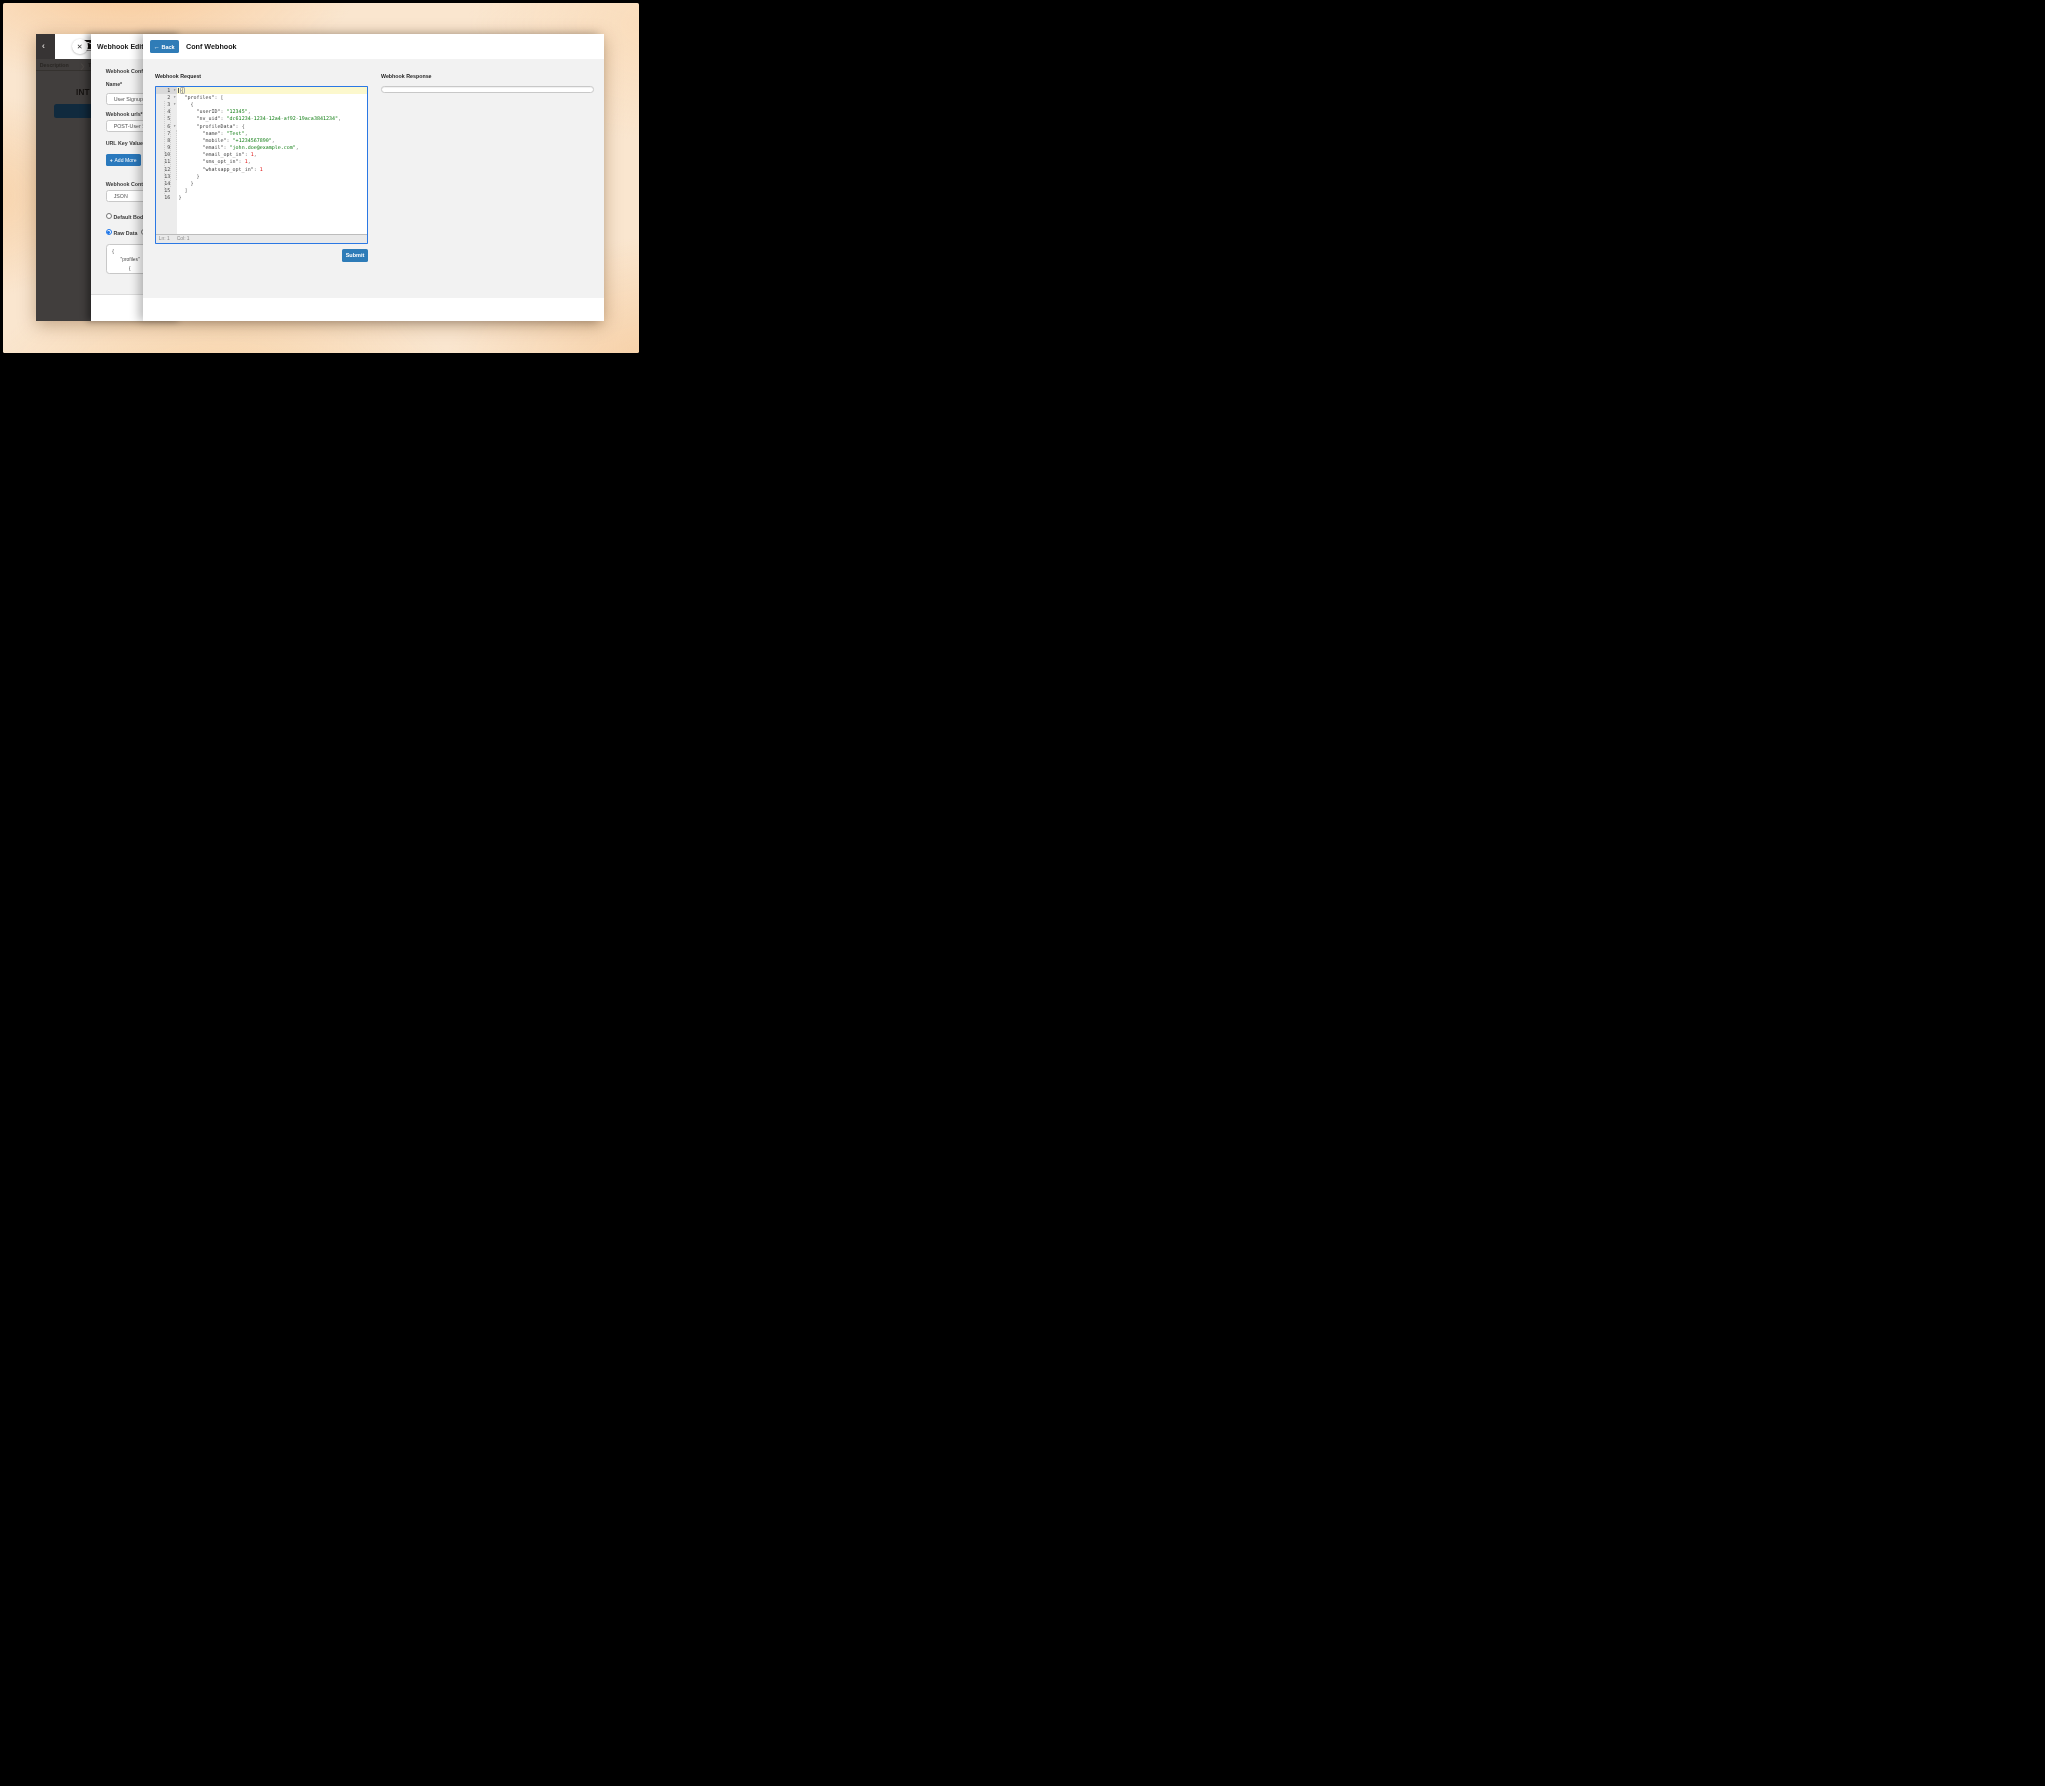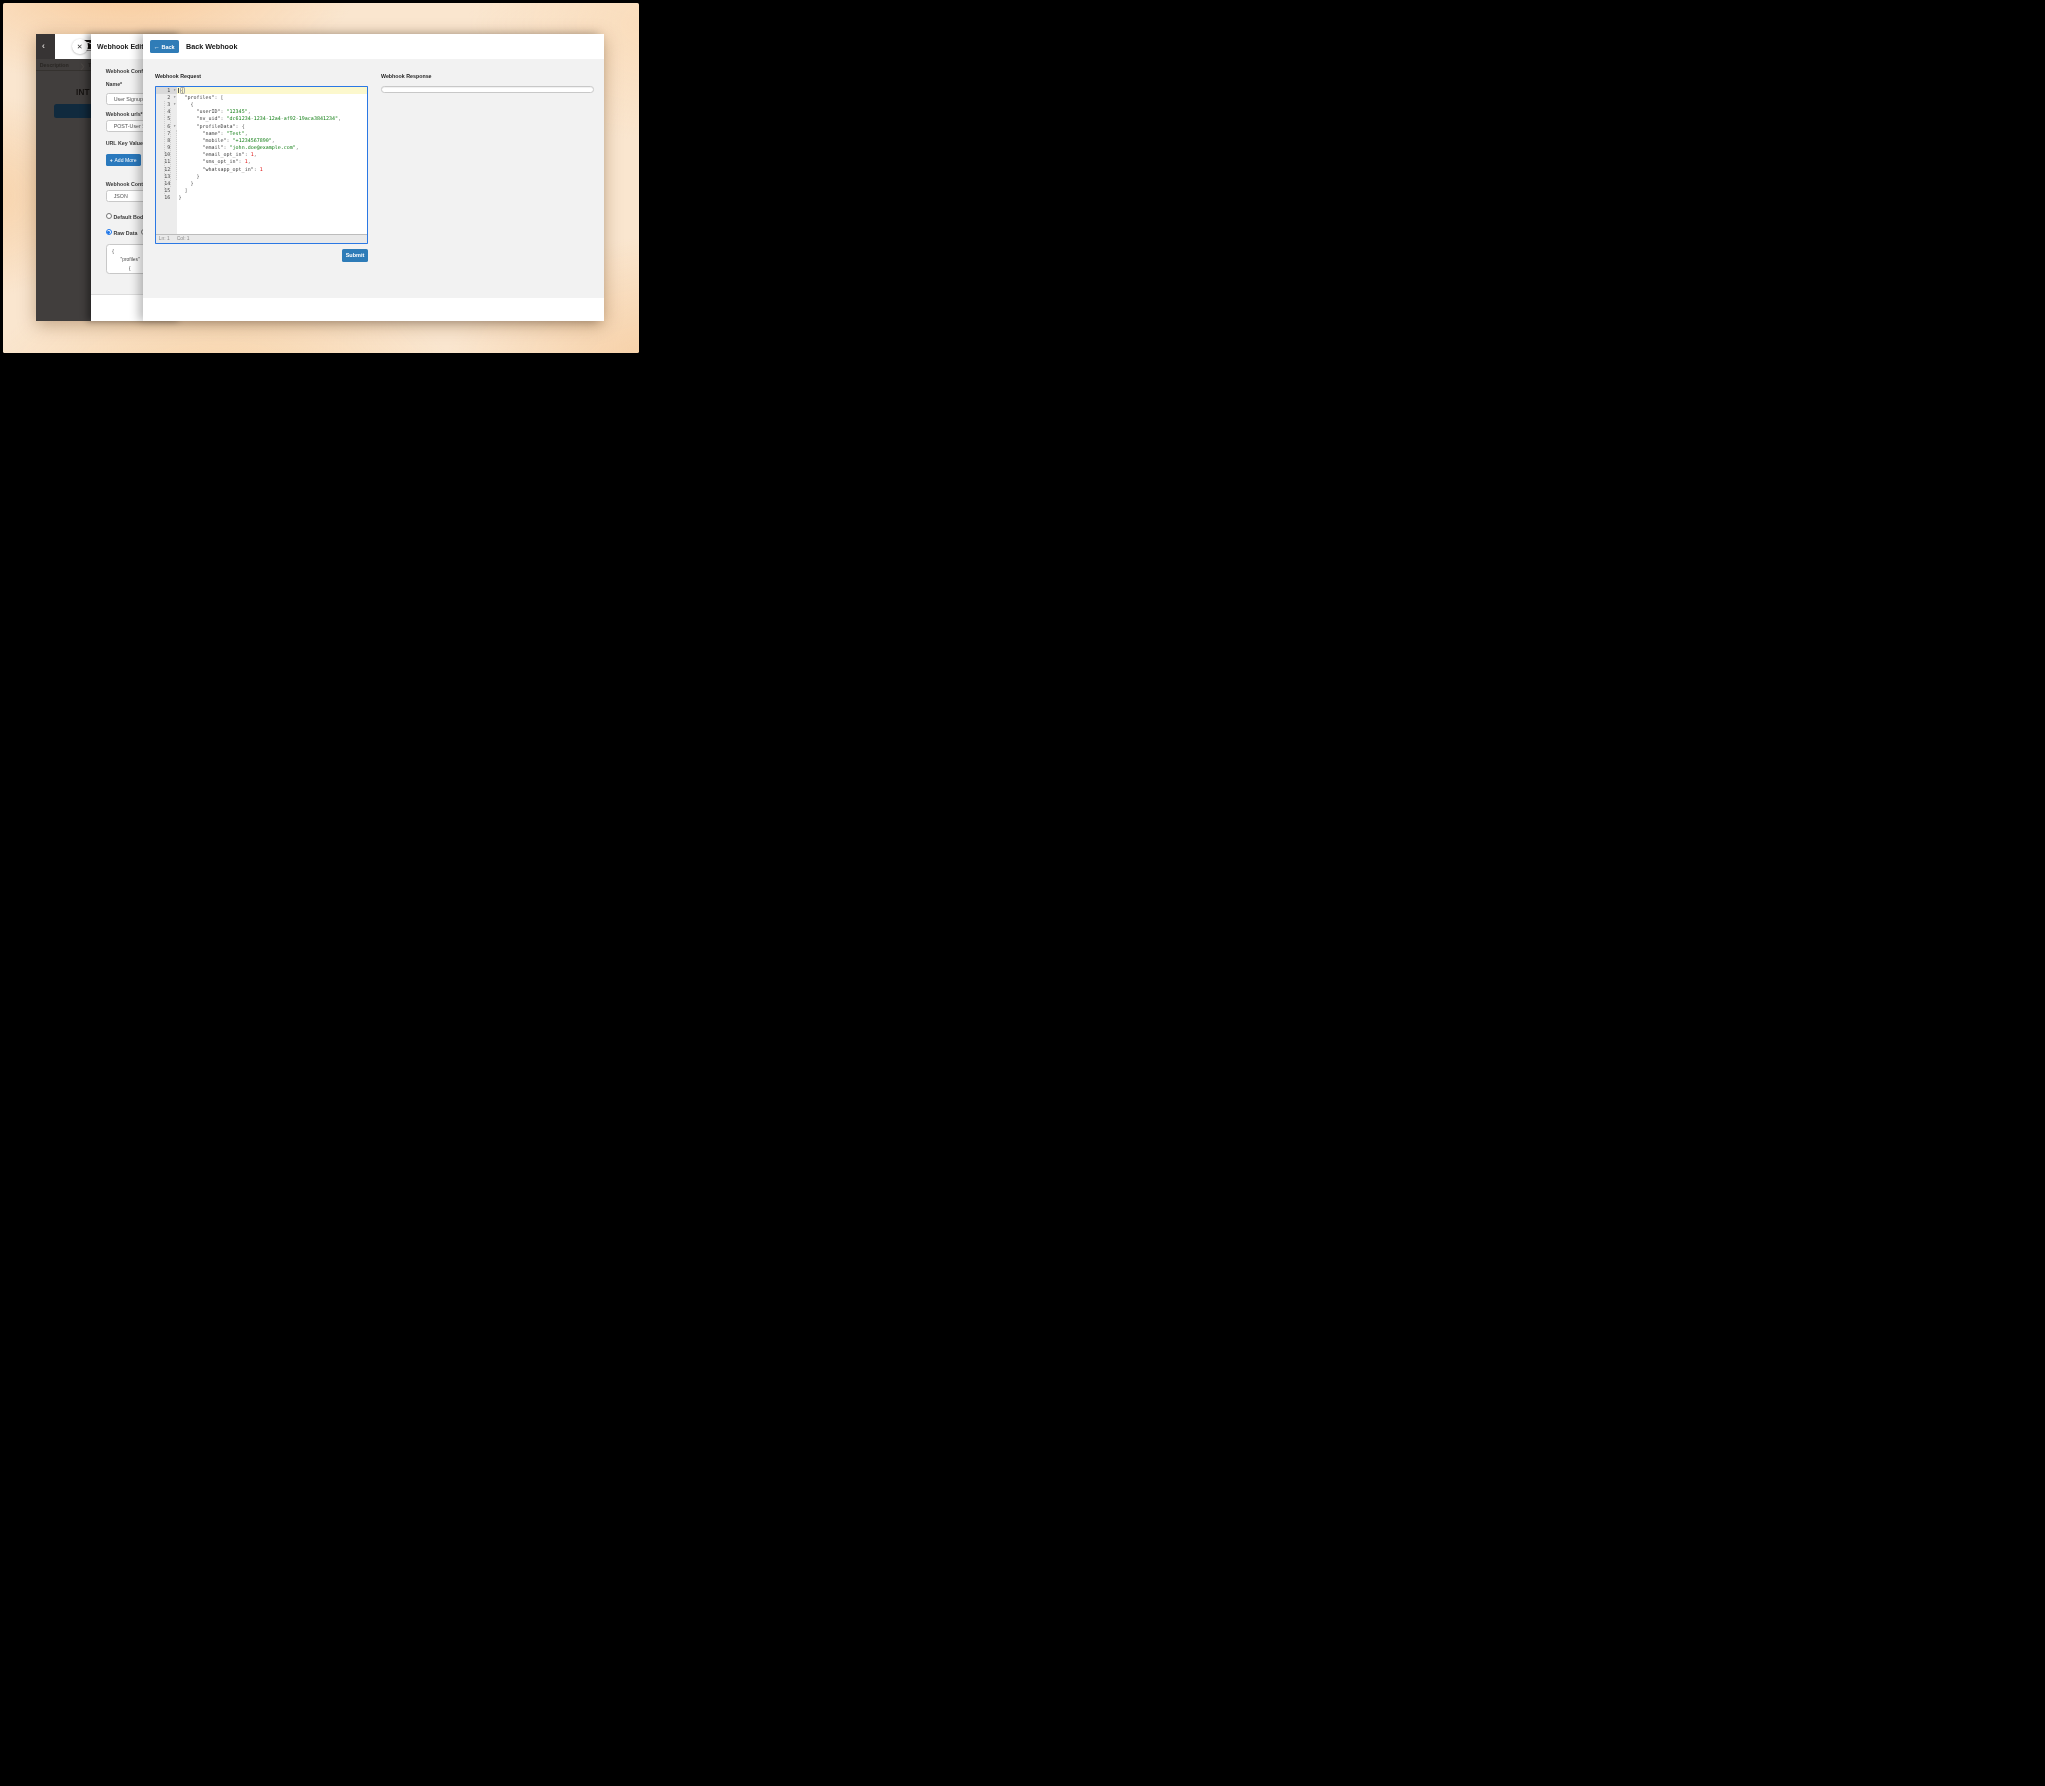--- a/index.html
+++ b/index.html
@@ -158,21 +158,21 @@
             <div class="pline" style="padding-left: 22px;">{</div>
             <div class="pline" style="padding-left: 30px;">"</div>
           </div>
       </div>
     </div>
 
     <div class="test">
       <div class="back-btn">
         <span class="arr">←</span><span class="lbl">Back</span>
       </div>
-      <div class="test-title">Back Webhook</div>
+      <div class="test-title">Conf Webhook</div>
 
       <div class="test-body">
         <div class="sec-label" style="left:12px">Webhook Request</div>
         <div class="sec-label" style="left:238px">Webhook Response</div>
 
         <div class="editor">
           <div class="gutter">
               <div class="gcell gactive">1<span class="fold">▾</span></div>
               <div class="gcell">2<span class="fold">▾</span></div>
               <div class="gcell">3<span class="fold">▾</span></div>

